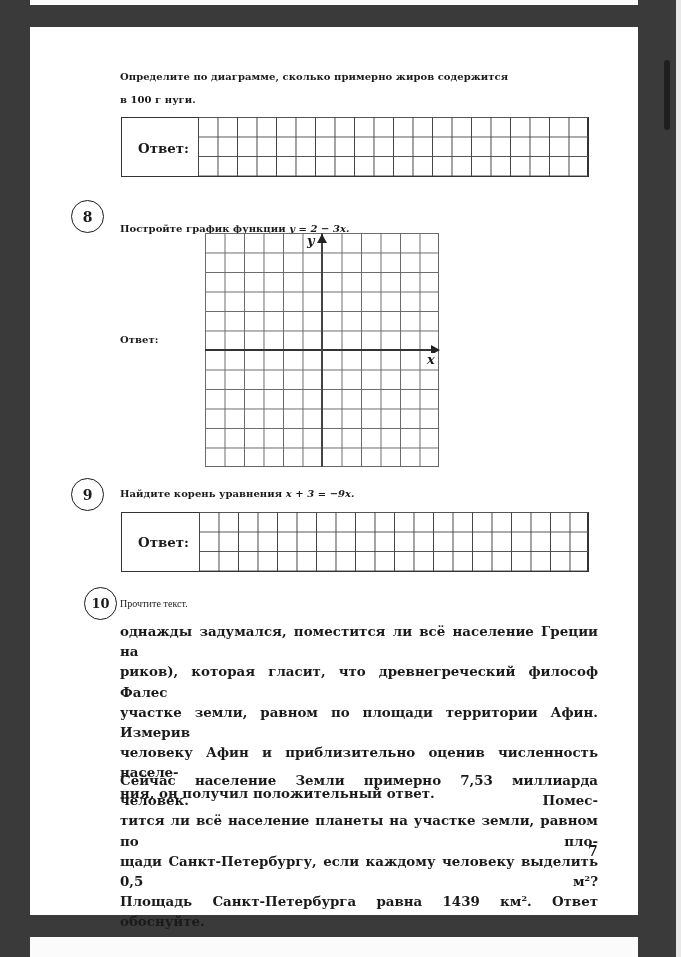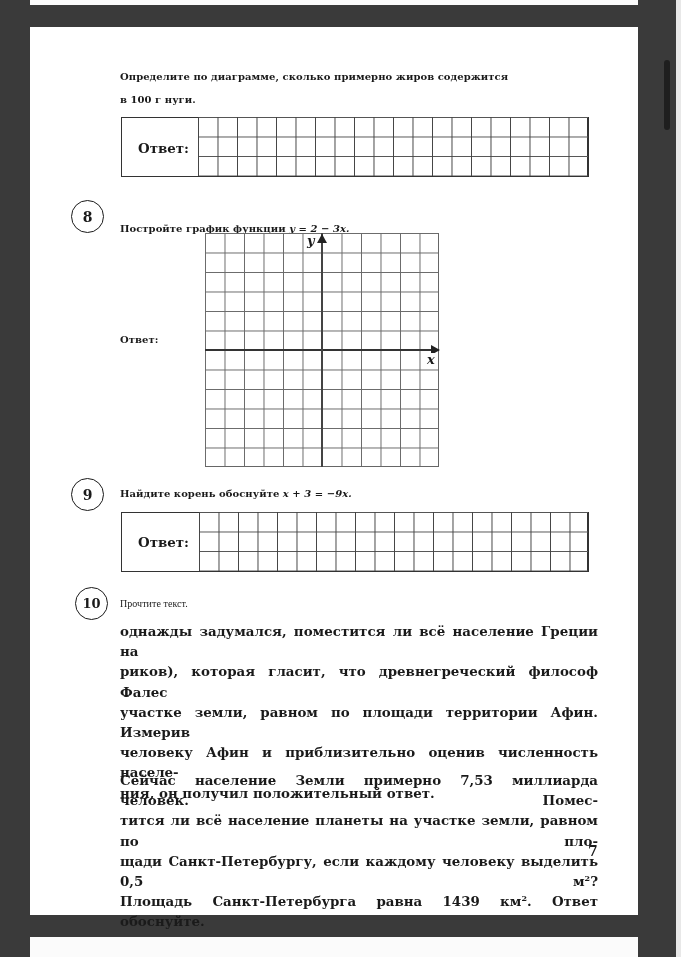--- a/index.html
+++ b/index.html
@@ -124,28 +124,28 @@
   <div class="axis-y"></div>
   <div class="arrow-x"></div>
   <div class="arrow-y"></div>
   <div class="axis-label" style="left:221px; top:120px;">x</div>
   <div class="axis-label" style="left:101px; top:1px;">y</div>
 </div>
 
 <div class="qnum" style="left:71px; top:478px;">
     <span>9</span>
   </div>
-<div class="txt" style="left:120px; top:483px;"><span>Найдите корень обоснуйте </span><span style="font-style:italic;">x + 3 = −9x.</span></div>
+<div class="txt" style="left:120px; top:483px;"><span>Найдите корень уравнения </span><span style="font-style:italic;">x + 3 = −9x.</span></div>
 
 <div class="answer-box" style="left:121px; top:512px; width:467px; height:60px;">
   <div class="answer-label" style="left:16px; top:21px;">Ответ:</div>
   <div class="answer-grid" style="left:77px; width:390px; height:60px;"></div>
 </div>
 
-<div class="qnum" style="left:75px; top:587px; font-size:13px;">
+<div class="qnum" style="left:84px; top:587px; font-size:13px;">
     <span>10</span>
   </div>
 <div class="txt" style="left:120px; top:593px; font-weight:normal; font-family:Liberation Serif, serif;text-align:center;">Прочтите текст.</div>
 
 <div class="para" style="top:621px;">
   <span>однажды задумался, поместится ли всё население Греции на</span>
   <span>риков), которая гласит, что древнегреческий философ Фалес</span>
   <span>участке земли, равном по площади территории Афин. Измерив</span>
   <span>человеку Афин и приблизительно оценив численность населе-</span>
   <span class="last">ния, он получил положительный ответ.</span>

